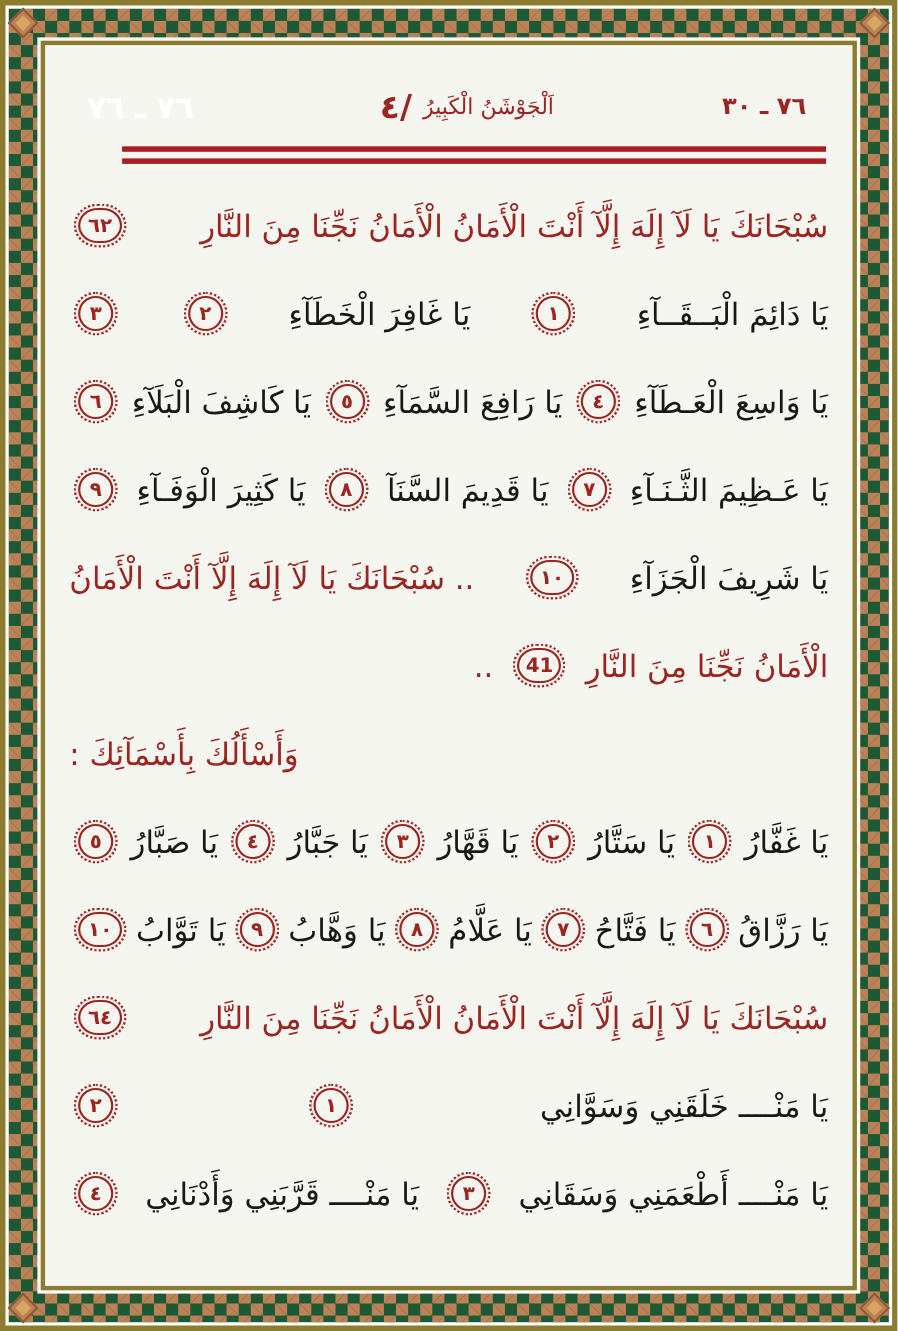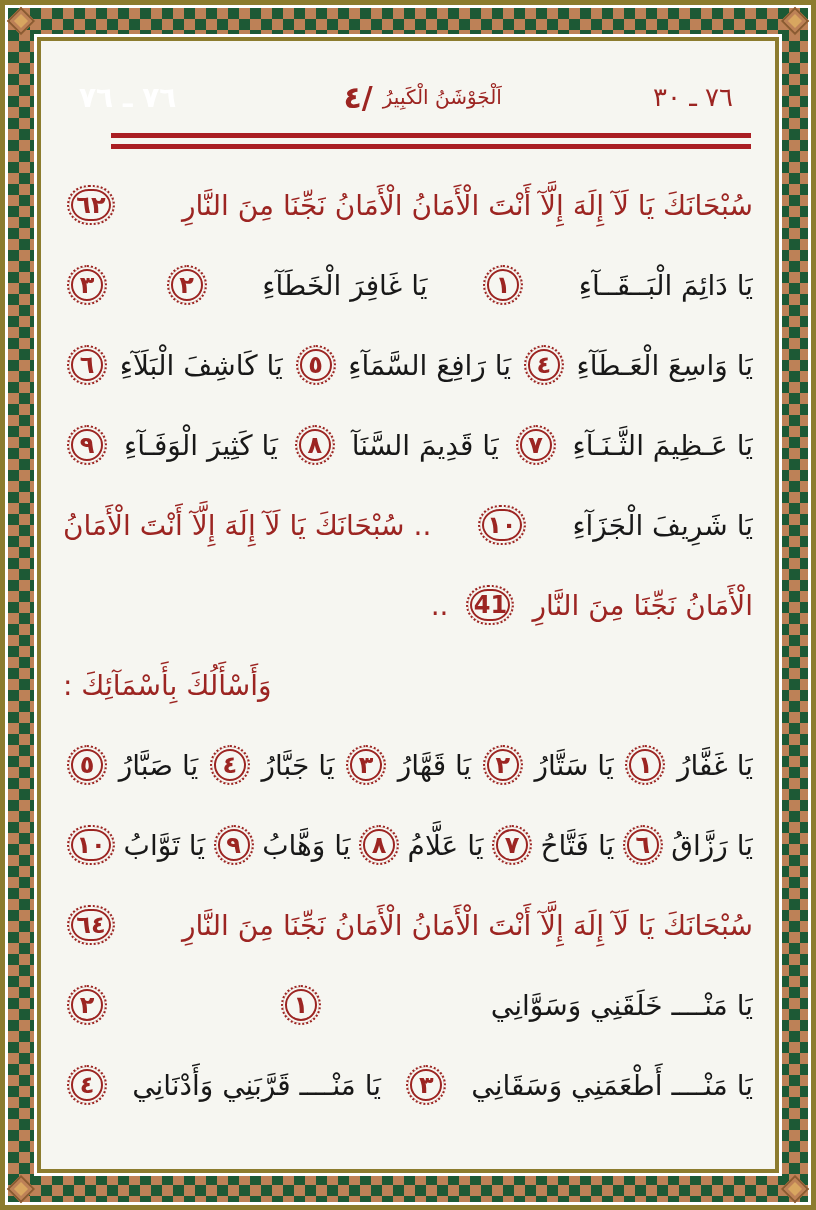--- a/index.html
+++ b/index.html
@@ -45,21 +45,21 @@
     margin:22px 34px 0 30px;height:52px;
   }
   .ghost-nums{
     color:var(--ghost);font-weight:bold;font-size:28px;letter-spacing:2px;
     direction:rtl;white-space:nowrap;
   }
   .title-wrap{display:flex;align-items:center;gap:10px;transform:translateX(12px)}
   .title-num{color:var(--red);font-weight:bold;font-size:30px;direction:ltr;white-space:nowrap}
   .title-text{color:var(--red);font-weight:normal;font-size:20px;direction:rtl;white-space:nowrap}
   .page-range{
-    color:var(--red);font-weight:normal;font-size:26px;letter-spacing:2px;
+    color:var(--red);font-weight:bold;font-size:22px;letter-spacing:2px;
     direction:rtl;white-space:nowrap;margin-left:8px;
   }
 
   .rule{
     margin:10px 16px 0 62px;height:16px;
     border-top:5px solid var(--rule-red);
     border-bottom:5px solid var(--rule-red);
   }
 
   .lines{margin:16px 14px 0 14px;direction:rtl}
@@ -71,21 +71,21 @@
   .line.right{justify-content:flex-start;gap:14px}
   .line.center{justify-content:flex-end}
   .seg{font-size:28px;direction:rtl;white-space:nowrap}
   .seg.black{color:var(--ink)}
   .seg.red{color:var(--red)}
   .rosette{
     flex:0 0 auto;width:40px;height:40px;border-radius:50%;
     border:2px dotted var(--red);
     box-shadow:inset 0 0 0 2px var(--paper),inset 0 0 0 4px var(--red);
     display:flex;align-items:center;justify-content:center;
-    color:var(--red);font-size:24px;font-weight:bold;margin:0 4px;
+    color:var(--red);font-size:18px;font-weight:bold;margin:0 4px;
   }
   .rosette.wide{width:48px;border-radius:50% / 55%}
 </style>
 </head>
 <body>
 
 <div class="page">
   <div class="f-white1">
     <div class="f-chain">
       <div class="corner tl"></div>

